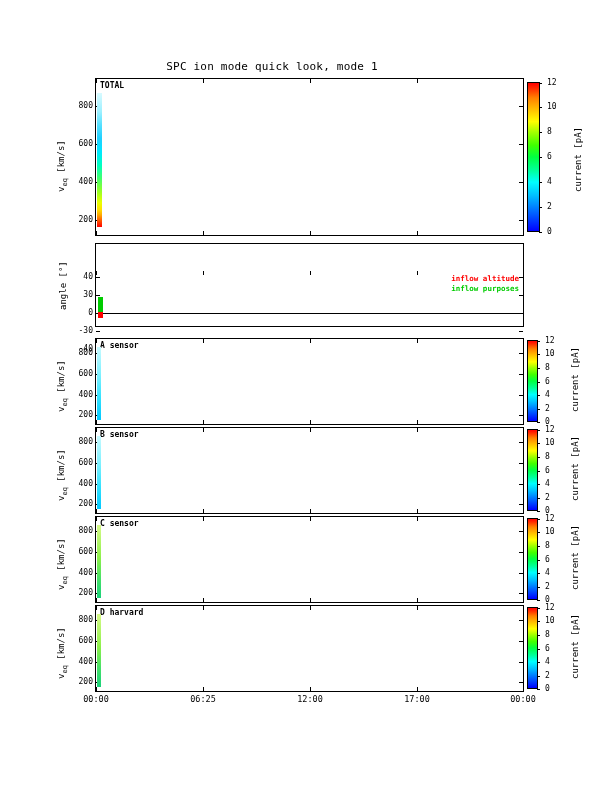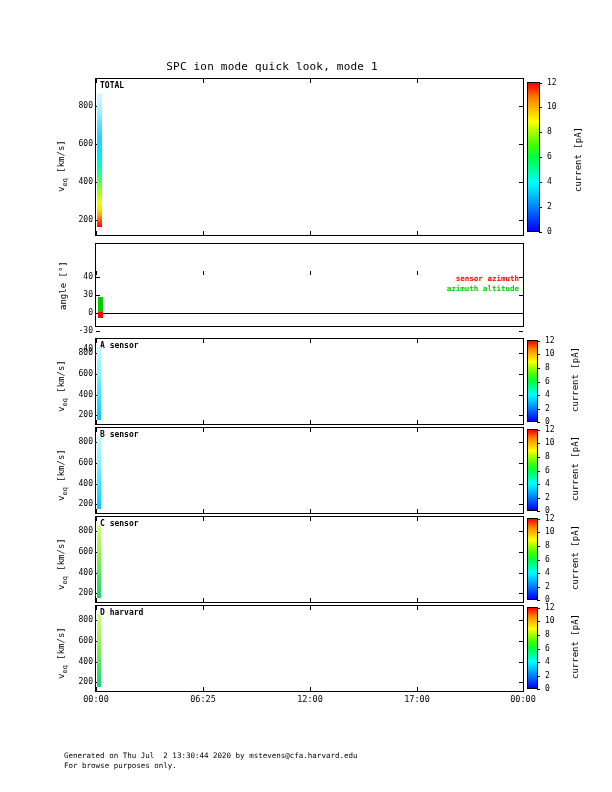--- a/index.html
+++ b/index.html
@@ -286,22 +286,22 @@
       <div class="tick-x-top" style="left:214px"></div>
       <div class="tick-x-top" style="left:321px"></div>
       <div class="tick-x-top" style="left:427px"></div>
 
       <div class="zeroline" style="top:42px;"></div>
 
       <div class="blob" style="left:2px; top:26px; width:5px; height:17px; background:#00cc00;"></div>
 
       <div class="blob" style="left:2px; top:41px; width:5px; height:6px; background:#ff0000;"></div>
 
-      <div class="legend-item" style="right:4px; top:3px; color:#ff0000;">sensor azimuth</div>
-      <div class="legend-item" style="right:4px; top:13px; color:#00cc00;">azimuth altitude</div>
+      <div class="legend-item" style="right:4px; top:3px; color:#ff0000;">inflow altitude</div>
+      <div class="legend-item" style="right:4px; top:13px; color:#00cc00;">inflow purposes</div>
     </div>
   </div>
   <div class="ytitle" style="left:58px; top:310px;">angle [°]</div>
 
   <div class="panel" id="panel-a" style="left:95px; top:338px; width:429px; height:87px;">
     <div class="panel-label">A sensor</div>
     <div class="abs" style="left:0; top:0; width:100%; height:100%;">
       <div class="tick-y" style="top:76px">
           <span class="ylab">200</span>
         </div>
@@ -541,16 +541,14 @@
     <div class="cbar-tick" style="top:13px">
         <span class="cbar-lab">10</span>
       </div>
     <div class="cbar-tick" style="top:0px">
         <span class="cbar-lab">12</span>
       </div>
   </div>
   <div class="cbar-title" style="left:570px; top:679px;">current [pA]</div>
 
 
-  <div id="footer">Generated on Thu Jul  2 13:30:44 2020 by mstevens@cfa.harvard.edu
-For browse purposes only.</div>
 
 </div>
 
 </body></html>

